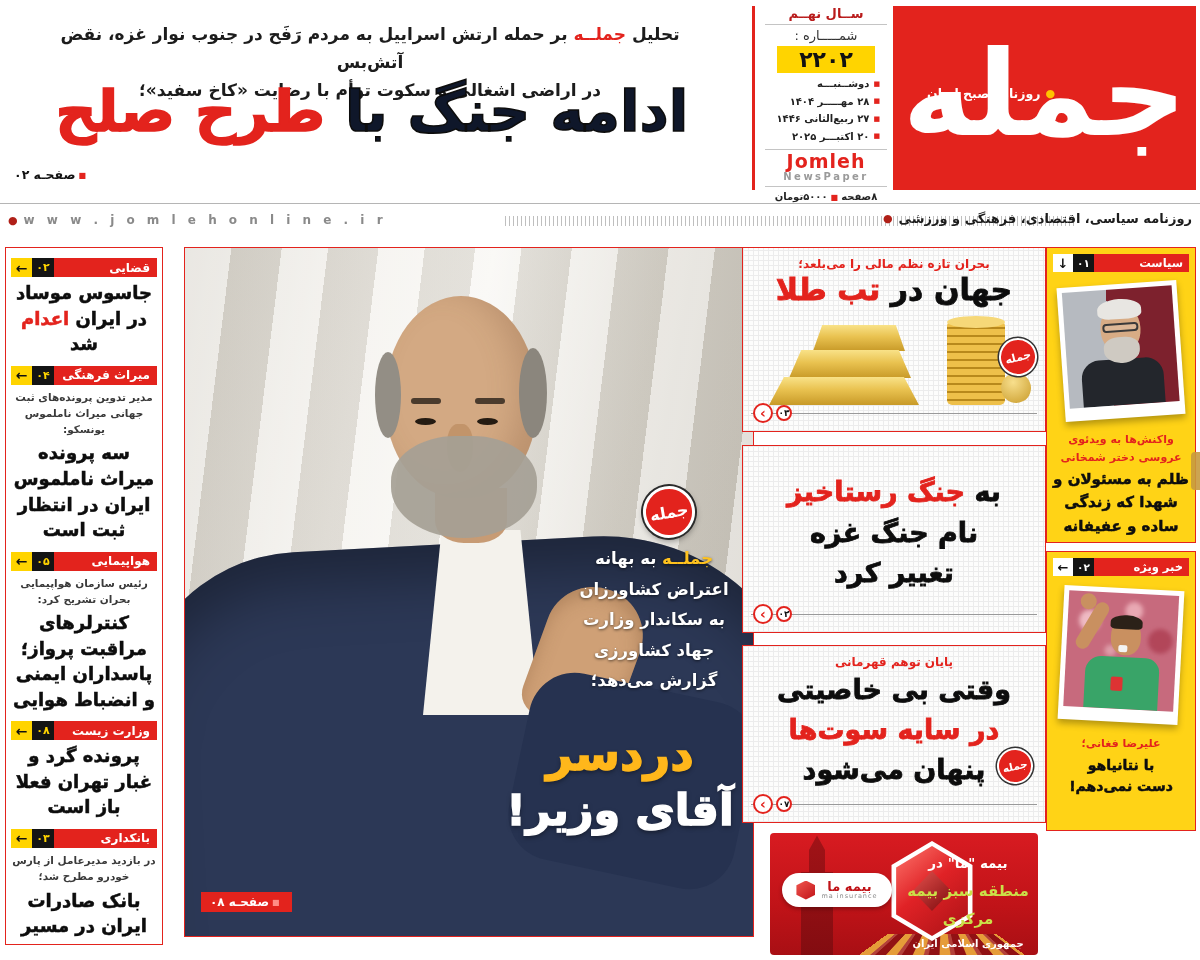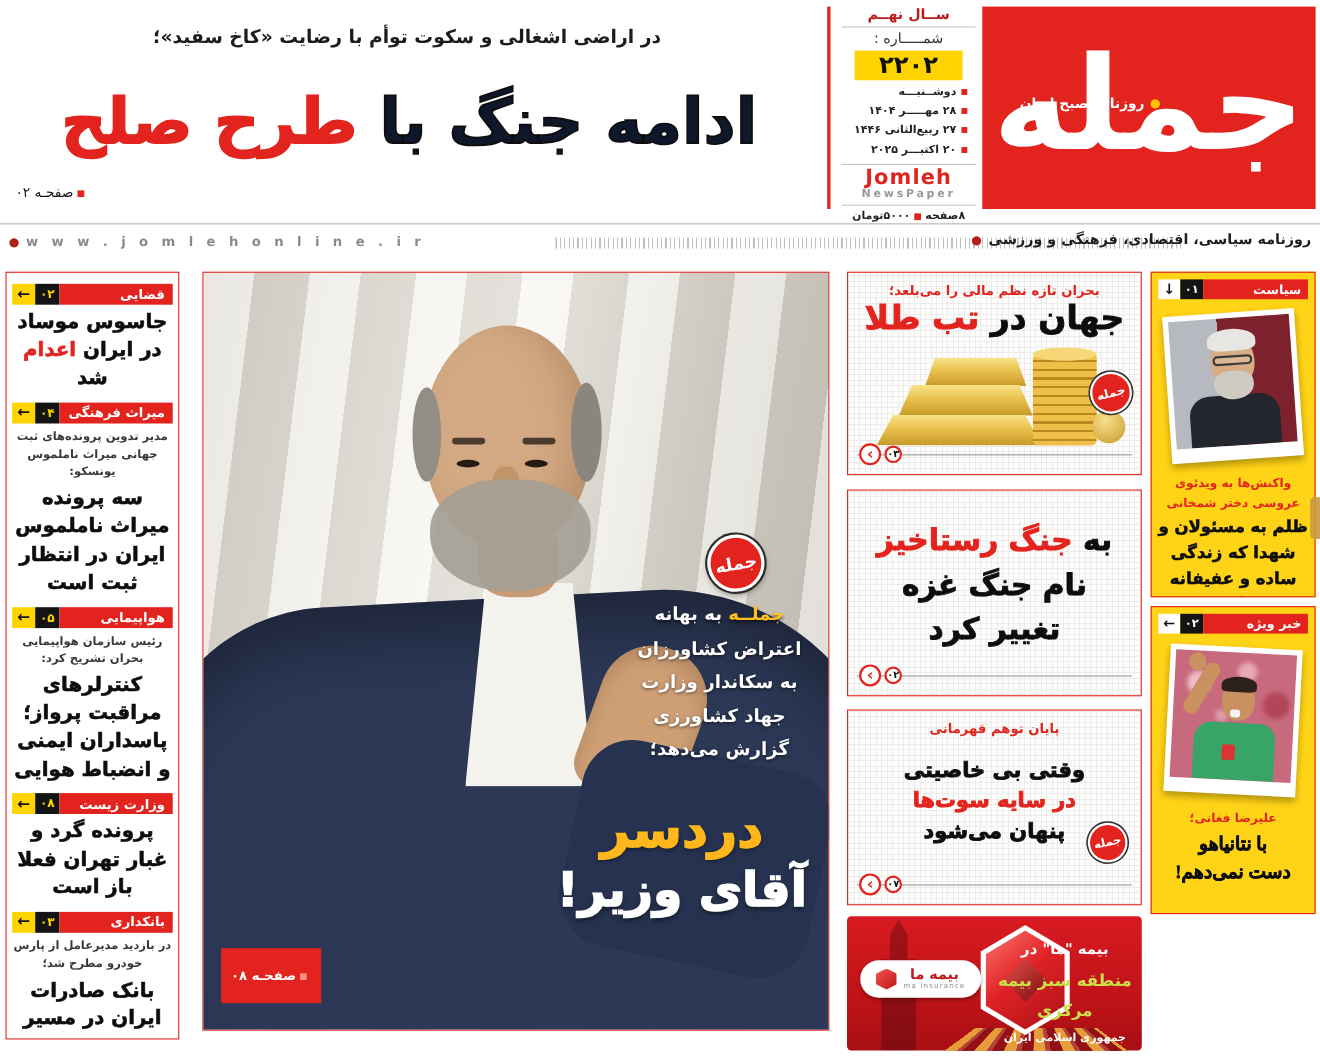--- a/index.html
+++ b/index.html
@@ -10,21 +10,21 @@
   .sq { color:#e3231d; font-size:8px; vertical-align:middle; margin:0 3px; }
 
   
   .top-left { position:absolute; left:0; top:0; width:750px; height:196px; }
   .kicker { position:absolute; top:20px; left:30px; right:40px; direction:rtl; text-align:center;
             font-size:17px; font-weight:bold; color:#1c1c1c; line-height:1.65; }
   .main-headline { position:absolute; top:72px; left:0; right:6px; direction:rtl; text-align:center;
             font-size:57px; font-weight:bold; letter-spacing:-1px; -webkit-text-stroke:1.6px; line-height:1.4; }
   .main-headline .black { color:#0f172a; -webkit-text-stroke-color:#0d0d0d; }
   .main-headline .red  { -webkit-text-stroke-color:#e3231d; }
-  .pageref-top { position:absolute; left:14px; bottom:14px; direction:rtl; font-size:12.5px; font-weight:normal; color:#111; }
+  .pageref-top { position:absolute; left:14px; bottom:14px; direction:rtl; font-size:12.5px; font-weight:bold; color:#111; }
 
   .vline { position:absolute; left:752px; top:6px; width:3px; height:184px; background:#e3231d; }
 
   .issue-col { position:absolute; left:765px; top:6px; width:122px; height:188px; direction:rtl; text-align:center; }
   .year { color:#b91c1c; font-weight:bold; font-size:13px; padding-bottom:3px; border-bottom:1px solid #c4c4c4; }
   .issue-label { font-size:13px; color:#333; margin-top:3px; }
   .issue-num { background:#ffd400; color:#111; font-weight:bold; font-size:22px; letter-spacing:3px; margin:3px 12px 2px; padding:1px 0; }
   .dates { text-align:right; padding-right:4px; font-size:10px; font-weight:bold; color:#222; line-height:1.75; margin-top:2px; }
   .date-row .sq { font-size:7px; margin-left:4px; }
   .latin { border-top:1px solid #c4c4c4; margin-top:4px; padding-top:2px; direction:ltr; }
@@ -94,25 +94,25 @@
              color:#fff; font-size:16.5px; font-weight:bold; line-height:1.85; z-index:4;
              text-shadow:0 1px 3px rgba(0,0,0,.6); }
   .photo-caption .brand { color:#ffc21e; }
   .photo-title { position:absolute; right:8px; top:478px; width:250px; direction:rtl; text-align:center;
              font-weight:bold; z-index:4; line-height:1.25; }
   .photo-title .l1 { display:block; color:#ffb71b; font-size:46px; -webkit-text-stroke:1.4px #ffb71b;
              text-shadow:0 2px 5px rgba(0,0,0,.45); }
   .photo-title .l2 { display:block; color:#ffffff; font-size:43px; -webkit-text-stroke:1.4px #fff;
              text-shadow:0 2px 5px rgba(0,0,0,.5); }
   .photo-pageref { position:absolute; left:16px; bottom:24px; background:#e3231d; color:#fff; direction:rtl;
-             font-size:12px; font-weight:bold; padding:18px 9px; z-index:4; }
+             font-size:12px; font-weight:bold; padding:3px 9px; z-index:4; }
   .photo-pageref .sq { color:#ff8d85; }
 
   
-  .box { position:absolute; left:770px; width:268px; border:1px solid #e3231d; background-color:#fdfdfc;
+  .box { position:absolute; left:742px; width:304px; border:1px solid #e3231d; background-color:#fdfdfc;
          background-image:repeating-linear-gradient(0deg,#ececec 0 1px,transparent 1px 5px),
                           repeating-linear-gradient(90deg,#ececec 0 1px,transparent 1px 5px); overflow:hidden; }
   .b-kicker { margin-top:9px; direction:rtl; text-align:center; color:#e3231d; font-size:12px; font-weight:bold; }
   .b-headline { direction:rtl; text-align:center; font-weight:bold; color:#0d0d0d; -webkit-text-stroke:.8px; }
   .footline { position:absolute; left:8px; right:8px; bottom:17px; border-top:1px solid #9a9a9a; }
   .pagecircles { position:absolute; left:10px; bottom:8px; display:flex; align-items:center; gap:3px; z-index:2; }
   .pc-arrow { width:20px; height:20px; border:2px solid #e3231d; border-radius:50%; background:#fff; color:#e3231d;
               display:flex; align-items:center; justify-content:center; font-size:14px; font-weight:bold; line-height:1; }
   .pc-num { width:16px; height:16px; border:2px solid #e3231d; border-radius:50%; background:#fff; color:#111;
               display:flex; align-items:center; justify-content:center; font-size:9px; font-weight:bold; }
@@ -132,21 +132,21 @@
   .coin-tilt { position:absolute; right:2px; bottom:2px; width:30px; height:30px; border-radius:50%;
            background:radial-gradient(circle at 35% 35%,#f8df8d,#c89a28); transform:rotate(18deg); }
   .b1-badge { position:absolute; right:8px; top:90px; width:38px; height:38px; border-radius:50%; background:#e3231d;
            border:2px solid #fff; box-shadow:0 0 0 1.5px #333; color:#fff; display:flex; align-items:center;
            justify-content:center; font-size:11px; font-weight:bold; transform:rotate(-14deg); z-index:3; }
 
   .box2 { top:445px; height:188px; }
   .box2 .b-headline { font-size:27px; line-height:1.5; margin-top:26px; }
 
   .box3 { top:645px; height:178px; }
-  .box3 .b-headline { font-size:19px; line-height:1.48; margin-top:17px; }
+  .box3 .b-headline { font-size:27px; line-height:1.48; margin-top:1px; }
   .b3-badge { position:absolute; right:12px; top:102px; width:36px; height:36px; border-radius:50%; background:#e3231d;
            border:2px solid #fff; box-shadow:0 0 0 1.5px #333; color:#fff; display:flex; align-items:center;
            justify-content:center; font-size:10.5px; font-weight:bold; transform:rotate(-12deg); z-index:3; }
 
   
   .ad { position:absolute; left:770px; top:833px; width:268px; height:122px; border-radius:4px; overflow:hidden;
         background:linear-gradient(180deg,#d81b21 0%,#c01318 60%,#a80f14 100%); }
   .ad-tower { position:absolute; left:22px; top:0; width:50px; height:122px;
         background:linear-gradient(180deg,#9c1216,#7f0c10);
         clip-path:polygon(18% 100%,18% 32%,34% 32%,34% 14%,50% 2%,66% 14%,66% 32%,82% 32%,82% 100%); opacity:.9; }
@@ -207,31 +207,32 @@
   .p2-head { position:absolute; top:26px; left:44px; width:30px; height:36px; background:#c99060; border-radius:46%; }
   .p2-hairc { position:absolute; top:22px; left:43px; width:32px; height:14px; background:#2b2118; border-radius:50% 50% 20% 20%; }
   .p2-arm { position:absolute; top:8px; left:18px; width:14px; height:52px; background:#c99060; border-radius:7px;
              transform:rotate(28deg); }
   .p2-hand { position:absolute; top:2px; left:12px; width:16px; height:16px; background:#c99060; border-radius:50%; }
   .p2-whistle { position:absolute; top:52px; left:52px; width:9px; height:7px; background:#f3f3f3; border-radius:2px; }
   .y-kicker { color:#e3231d; font-weight:bold; font-size:11px; direction:rtl; text-align:center; line-height:1.6; margin-top:13px; }
   .y-headline { color:#0e0e0e; font-weight:bold; direction:rtl; text-align:center; margin-top:2px;
              -webkit-text-stroke:.5px; line-height:1.55; }
   .y1 .y-headline { font-size:15px; }
-  .y2 .y-headline { font-size:17px; line-height:1.5;font-family:Liberation Serif, serif; }
+  .y2 .y-headline { font-size:14px; line-height:1.5; }
   .edge-tab { position:absolute; left:1191px; top:452px; width:9px; height:38px; background:#c79a3e;
              border-radius:4px 0 0 4px; opacity:.9; }
 </style>
 </head>
 <body>
 
 <div id="page">
 
   <div class="top-left">
     <div class="kicker">
+      <div><span>تحلیل </span><span class="red">جملــه</span><span> بر حمله ارتش اسراییل به مردم رَفَح در جنوب نوار غزه، نقض آتش‌بس</span></div>
       <div>در اراضی اشغالی و سکوت توأم با رضایت «کاخ سفید»؛</div>
     </div>
     <h1 class="main-headline">
       <span class="black">ادامه جنگ با</span>
       <span class="red">طرح صلح</span>
     </h1>
     <div class="pageref-top"><span class="sq">■</span><span>صفحـه ۰۲</span></div>
   </div>
 
   <div class="vline"></div>

